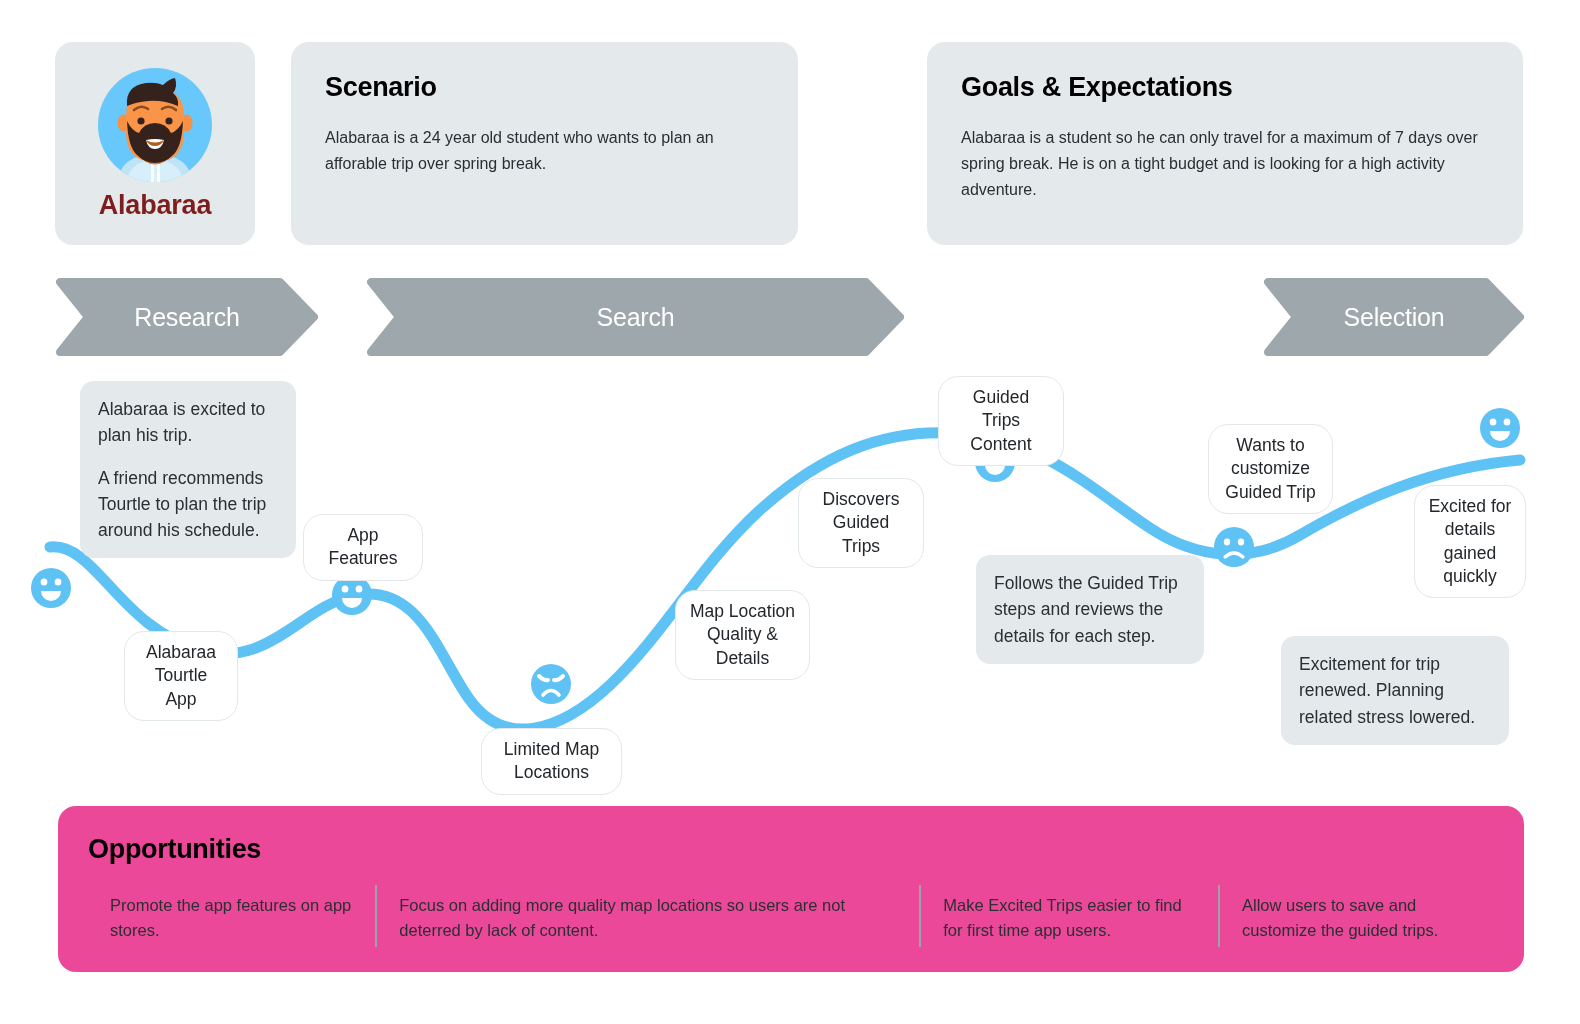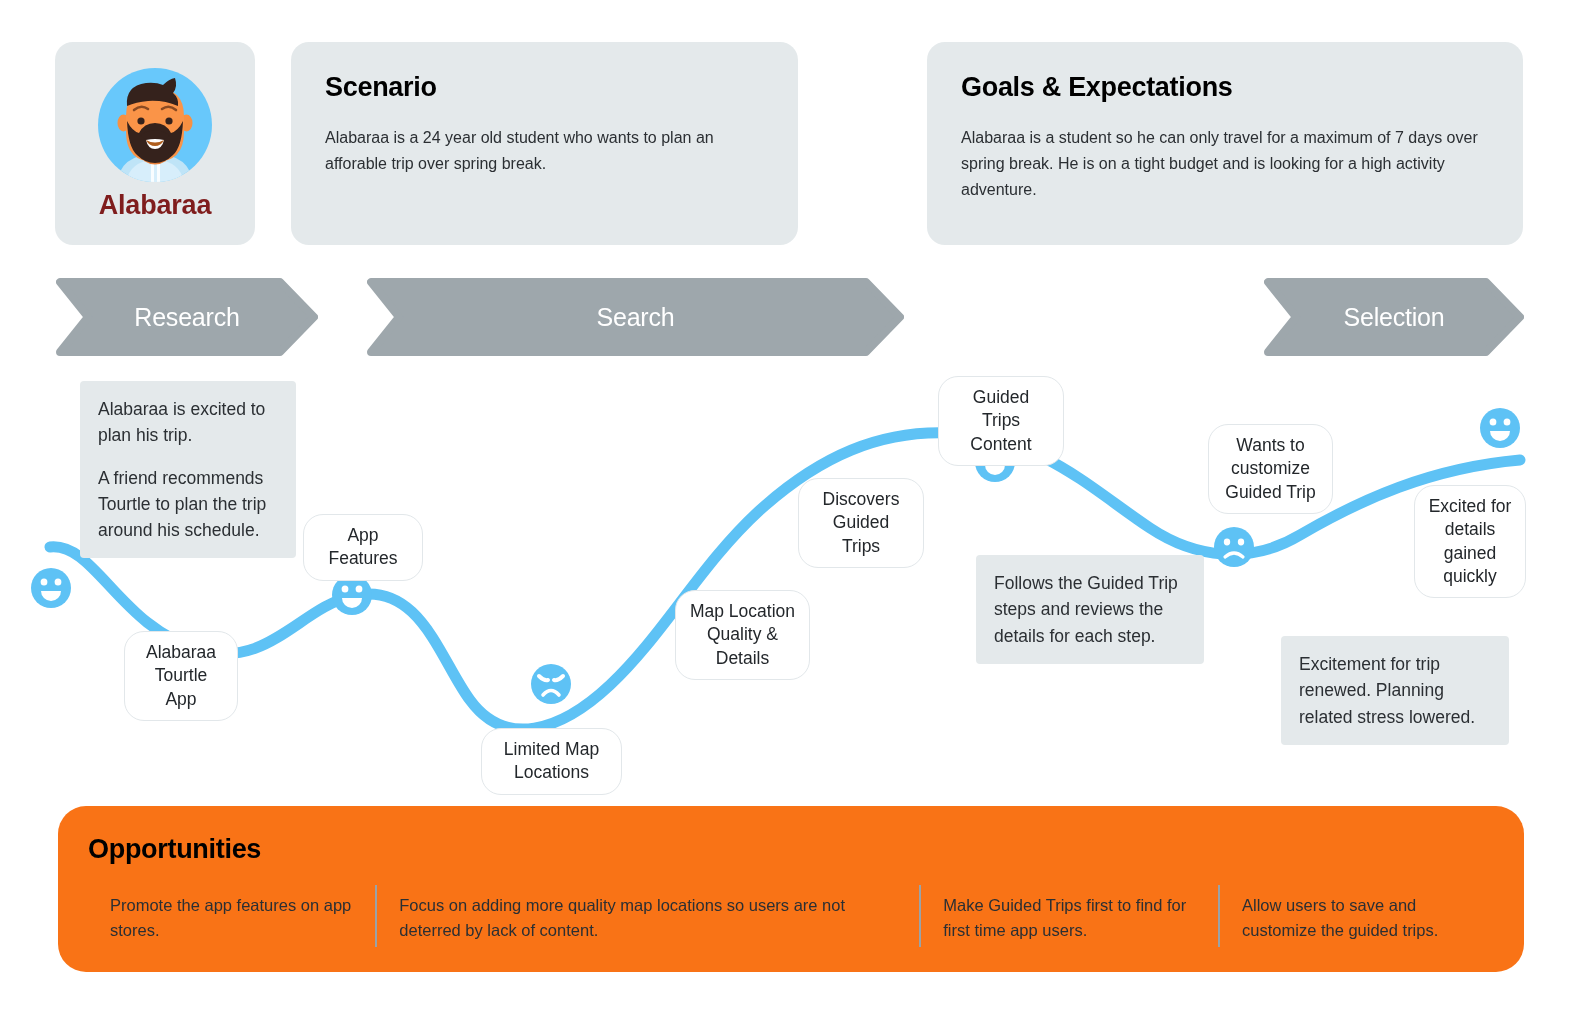--- a/index.html
+++ b/index.html
@@ -57,21 +57,21 @@
   #phase-3 { left: 1264px; width: 260px; }
 
   
   #journey { position: absolute; left: 0; top: 360px; width: 1580px; height: 440px; }
   #journey svg { position: absolute; left: 0; top: 0; }
 
   
   .note {
     position: absolute;
     background: #e4e9eb;
-    border-radius: 4px;
+    border-radius: 14px;
     padding: 15px 18px;
     font-size: 17.5px;
     color: #2b2f33;
     line-height: 1.5;
   }
   .note p + p { margin-top: 16px; }
 
   .chip {
     position: absolute;
     background: #ffffff;
@@ -82,21 +82,21 @@
     color: #23272b;
     line-height: 1.33;
     text-align: center;
     white-space: pre-line;
   }
 
   
   .opps {
     position: absolute; left: 58px; top: 806px;
     width: 1466px; height: 166px;
-    background: #f97316; border-radius: 28px;
+    background: #ec4899; border-radius: 18px;
     padding: 28px 30px 0 30px;
   }
   .opps-title {
     font-size: 27px; font-weight: bold; color: #000;
     letter-spacing: -0.3px; margin-bottom: 28px;
   }
   .opps-row { display: flex; align-items: flex-start; }
   .opp-item {
     font-size: 16.5px; color: #2b2f33; line-height: 1.5;
     padding: 0 22px;
@@ -280,19 +280,19 @@
 details gained
 quickly</div>
 
   <div class="opps">
     <div class="opps-title">Opportunities</div>
     <div class="opps-row">
       <div class="opp-item opp-w0">Promote the app features on app stores.</div>
       <div class="opp-divider"></div>
       <div class="opp-item opp-w1">Focus on adding more quality map locations so users are not deterred by lack of content.</div>
       <div class="opp-divider"></div>
-      <div class="opp-item opp-w2">Make Guided Trips first to find for first time app users.</div>
+      <div class="opp-item opp-w2">Make Excited Trips easier to find for first time app users.</div>
       <div class="opp-divider"></div>
       <div class="opp-item opp-w3">Allow users to save and customize the guided trips.</div>
     </div>
   </div>
 
 </div>
 
 </body></html>

